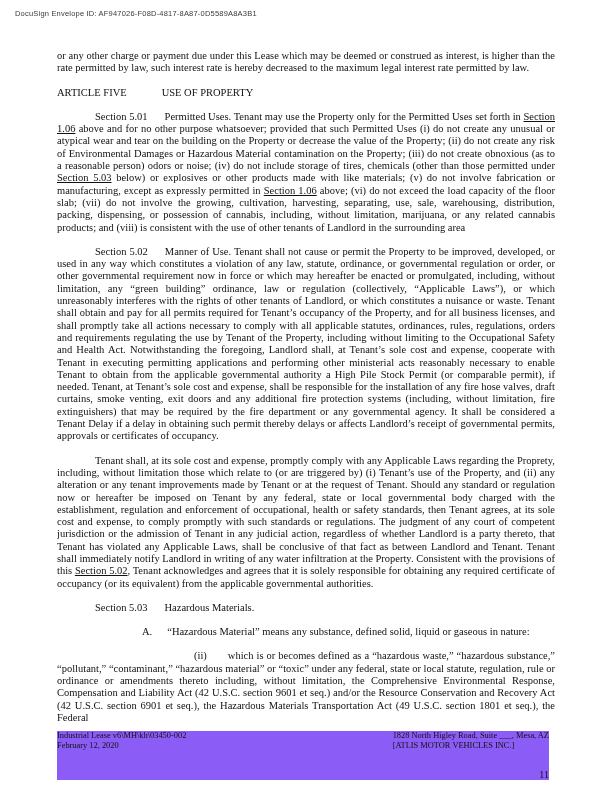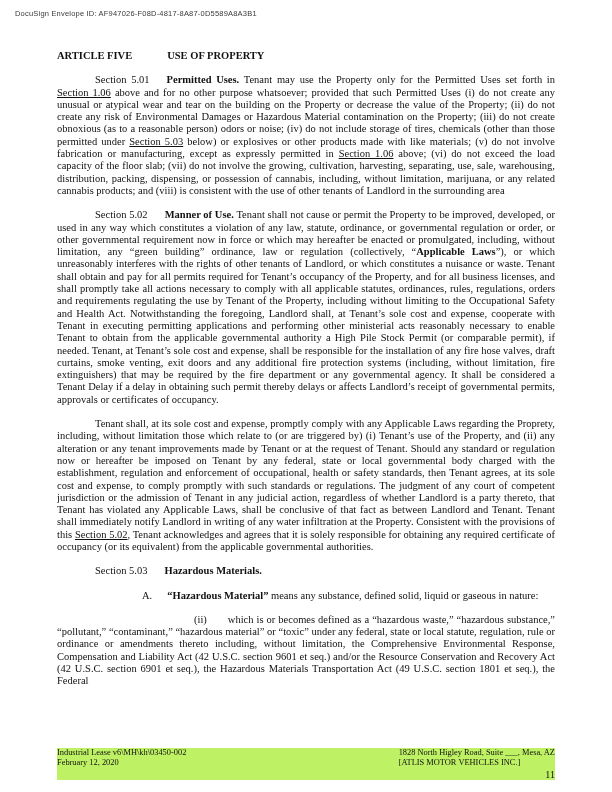--- a/index.html
+++ b/index.html
@@ -18,37 +18,38 @@
   }
   .content{
     position:absolute;left:57px;right:57px;top:50px;bottom:54px;
     overflow:hidden;
     font-size:10.5px;line-height:12.3px;
     text-align:justify;
   }
   .content p.para{margin:12px 0 0 0;}
   .content p.para:first-child{margin-top:0;}
   .content .tab{display:inline-block;height:1px;}
-  .content .b{font-weight:bold;}
+  .content .b{font-weight:normal;}
   .content .u{text-decoration:underline;}
   .footer{
-    position:absolute;left:57px;right:57px;bottom:12px;
-    font-size:8.4px;line-height:10px;background:#bef264;
+    position:absolute;left:57px;right:63px;bottom:12px;
+    font-size:8.4px;line-height:10px;background:#8b5cf6;
   }
   .footer-row{display:flex;justify-content:space-between;align-items:flex-start;}
   .footer-right{text-align:left;}
-  .page-number{text-align:right;font-size:10px;margin-top:2px;}
+  .page-number{text-align:right;font-size:10px;margin-top:19px;}
 </style>
 </head>
 <body>
 
 <div class="page">
   <div class="docusign">DocuSign Envelope ID: AF947026-F08D-4817-8A87-0D5589A8A3B1</div>
 
   <div class="content">
+      <p class="para"><span>or any other charge or payment due under this Lease which may be deemed or construed as interest, is higher than the rate permitted by law, such interest rate is hereby decreased to the maximum legal interest rate permitted by law.</span></p>
       <p class="para"><span class="b">ARTICLE FIVE</span><span class="tab" style="width: 35px;"></span><span class="b">USE OF PROPERTY</span></p>
       <p class="para" style="text-indent: 38px;"><span>Section 5.01</span><span class="tab" style="width: 17px;"></span><span class="b">Permitted Uses.</span><span>  Tenant may use the Property only for the Permitted Uses set forth in </span><span class="u">Section 1.06</span><span> above and for no other purpose whatsoever; provided that such Permitted Uses (i) do not create any unusual or atypical wear and tear on the building on the Property or decrease the value of the Property; (ii) do not create any risk of Environmental Damages or Hazardous Material contamination on the Property; (iii) do not create obnoxious (as to a reasonable person) odors or noise; (iv) do not include storage of tires, chemicals (other than those permitted under </span><span class="u">Section 5.03</span><span> below) or explosives or other products made with like materials; (v) do not involve fabrication or manufacturing, except as expressly permitted in </span><span class="u">Section 1.06</span><span> above; (vi) do not exceed the load capacity of the floor slab; (vii) do not involve the growing, cultivation, harvesting, separating, use, sale, warehousing, distribution, packing, dispensing, or possession of cannabis, including, without limitation, marijuana, or any related cannabis products; and (viii) is consistent with the use of other tenants of Landlord in the surrounding area</span></p>
       <p class="para" style="text-indent: 38px;"><span>Section 5.02</span><span class="tab" style="width: 17px;"></span><span class="b">Manner of Use.</span><span>  Tenant shall not cause or permit the Property to be improved, developed, or used in any way which constitutes a violation of any law, statute, ordinance, or governmental regulation or order, or other governmental requirement now in force or which may hereafter be enacted or promulgated, including, without limitation, any “green building” ordinance, law or regulation (collectively, “</span><span class="b">Applicable Laws</span><span>”), or which unreasonably interferes with the rights of other tenants of Landlord, or which constitutes a nuisance or waste.  Tenant shall obtain and pay for all permits required for Tenant’s occupancy of the Property, and for all business licenses, and shall promptly take all actions necessary to comply with all applicable statutes, ordinances, rules, regulations, orders and requirements regulating the use by Tenant of the Property, including without limiting to the Occupational Safety and Health Act.  Notwithstanding the foregoing, Landlord shall, at Tenant’s sole cost and expense, cooperate with Tenant in executing permitting applications and performing other ministerial acts reasonably necessary to enable Tenant to obtain from the applicable governmental authority a High Pile Stock Permit (or comparable permit), if needed.  Tenant, at Tenant’s sole cost and expense, shall be responsible for the installation of any fire hose valves, draft curtains, smoke venting, exit doors and any additional fire protection systems (including, without limitation, fire extinguishers) that may be required by the fire department or any governmental agency.  It shall be considered a Tenant Delay if a delay in obtaining such permit thereby delays or affects Landlord’s receipt of governmental permits, approvals or certificates of occupancy.</span></p>
       <p class="para" style="text-indent: 38px;"><span>Tenant shall, at its sole cost and expense, promptly comply with any Applicable Laws regarding the Proprety, including, without limitation those which relate to (or are triggered by) (i) Tenant’s use of the Property,  and (ii) any alteration or any tenant improvements made by Tenant or at the request of Tenant.  Should any standard or regulation now or hereafter be imposed on Tenant by any federal, state or local governmental body charged with the establishment, regulation and enforcement of occupational, health or safety standards, then Tenant agrees, at its sole cost and expense, to comply promptly with such standards or regulations.  The judgment of any court of competent jurisdiction or the admission of Tenant in any judicial action, regardless of whether Landlord is a party thereto, that Tenant has violated any Applicable Laws, shall be conclusive of that fact as between Landlord and Tenant.  Tenant shall immediately notify Landlord in writing of any water infiltration at the Property. Consistent with the provisions of this </span><span class="u">Section 5.02</span><span>, Tenant acknowledges and agrees that it is solely responsible for obtaining any required certificate of occupancy (or its equivalent) from the applicable governmental authorities.</span></p>
       <p class="para" style="text-indent: 38px;"><span>Section 5.03</span><span class="tab" style="width: 17px;"></span><span class="b">Hazardous Materials.</span></p>
       <p class="para" style="text-indent: 85px;"><span>A.</span><span class="tab" style="width: 15px;"></span><span class="b">“Hazardous Material”</span><span> means any substance, defined solid, liquid or gaseous in nature:</span></p>
       <p class="para" style="text-indent: 137px;"><span>(ii)</span><span class="tab" style="width: 21px;"></span><span>which is or becomes defined as a “hazardous waste,” “hazardous substance,” “pollutant,” “contaminant,” “hazardous material” or “toxic” under any federal, state or local statute, regulation, rule or ordinance or amendments thereto including, without limitation, the Comprehensive Environmental Response, Compensation and Liability Act (42 U.S.C. section 9601 et seq.) and/or the Resource Conservation and Recovery Act (42 U.S.C. section 6901 et seq.), the Hazardous Materials Transportation Act (49 U.S.C. section 1801 et seq.), the Federal</span></p>
     </div>
 
   <div class="footer">

